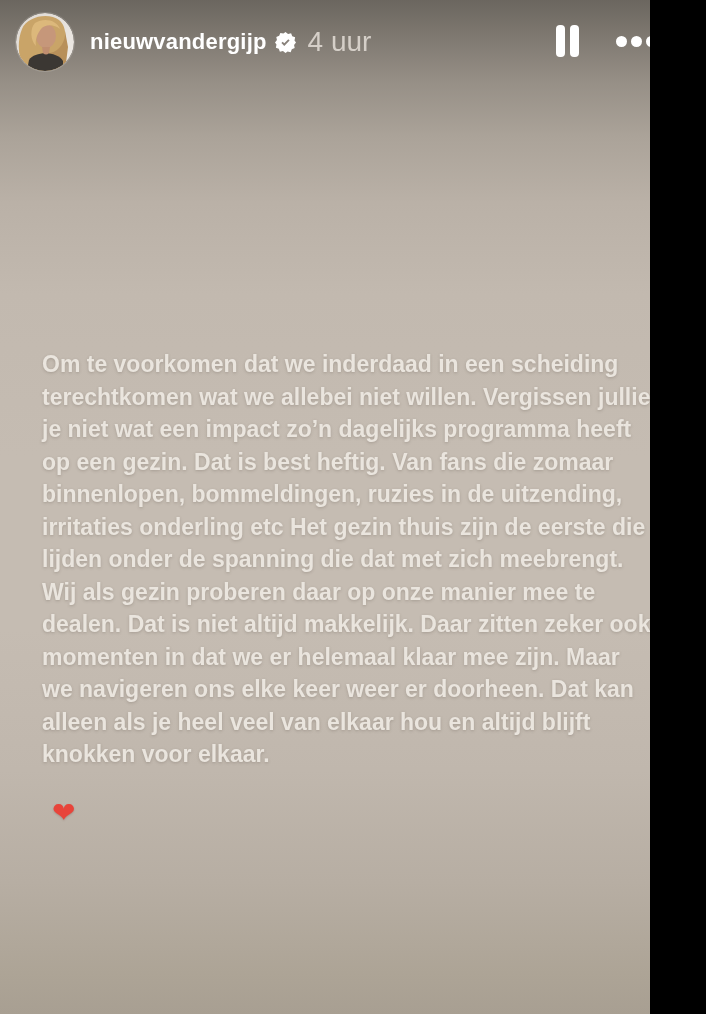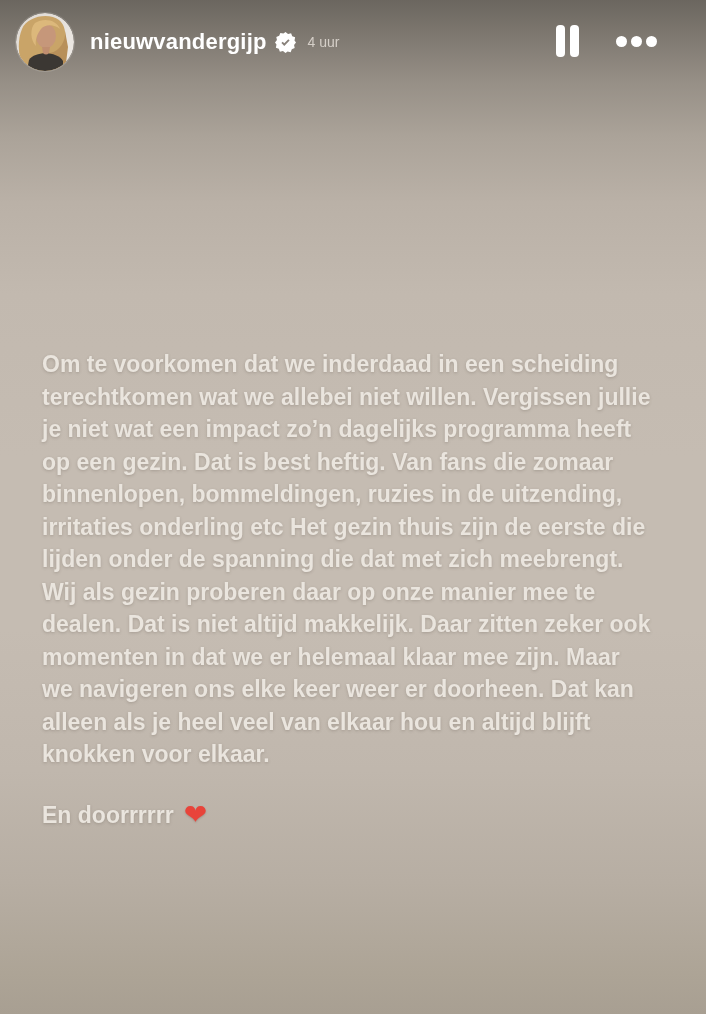--- a/index.html
+++ b/index.html
@@ -2,21 +2,21 @@
 <html><head>
 <meta charset="utf-8">
 <style>
   html, body {
     margin: 0;
     padding: 0;
     background: #000;
   }
   .story {
     position: relative;
-    width: 706px;
+    width: 650px;
     height: 1014px;
     overflow: hidden;
     font-family: "Liberation Sans", sans-serif;
     background: linear-gradient(180deg,
       #6b665f 0%,
       #7e7870 3.5%,
       #968f86 8%,
       #aba399 13.5%,
       #bab1a7 20%,
       #c2b9af 29%,
@@ -63,21 +63,21 @@
   }
   .badge {
     margin-left: 8px;
     display: inline-flex;
     align-items: center;
   }
   .badge svg { width: 21px; height: 21px; display: block; }
   .timestamp {
     margin-left: 12px;
     color: #d5cfc8;
-    font-size: 14px;
+    font-size: 28px;
     font-weight: 400;
     text-align: right;
   }
 
   .pause {
     position: absolute;
     left: 556px;
     top: 25px;
     display: flex;
     gap: 5px;
@@ -198,18 +198,17 @@
 binnenlopen, bommeldingen, ruzies in de uitzending,
 irritaties onderling etc Het gezin thuis zijn de eerste die
 lijden onder de spanning die dat met zich meebrengt.
 Wij als gezin proberen daar op onze manier mee te
 dealen. Dat is niet altijd makkelijk. Daar zitten zeker ook
 momenten in dat we er helemaal klaar mee zijn. Maar
 we navigeren ons elke keer weer er doorheen. Dat kan
 alleen als je heel veel van elkaar hou en altijd blijft
 knokken voor elkaar.</div>
     <div class="closing">
-      <span>En doorrrrrr</span>
       <span class="heart">❤</span>
     </div>
   </div>
 
 </div>
 
 </body></html>

